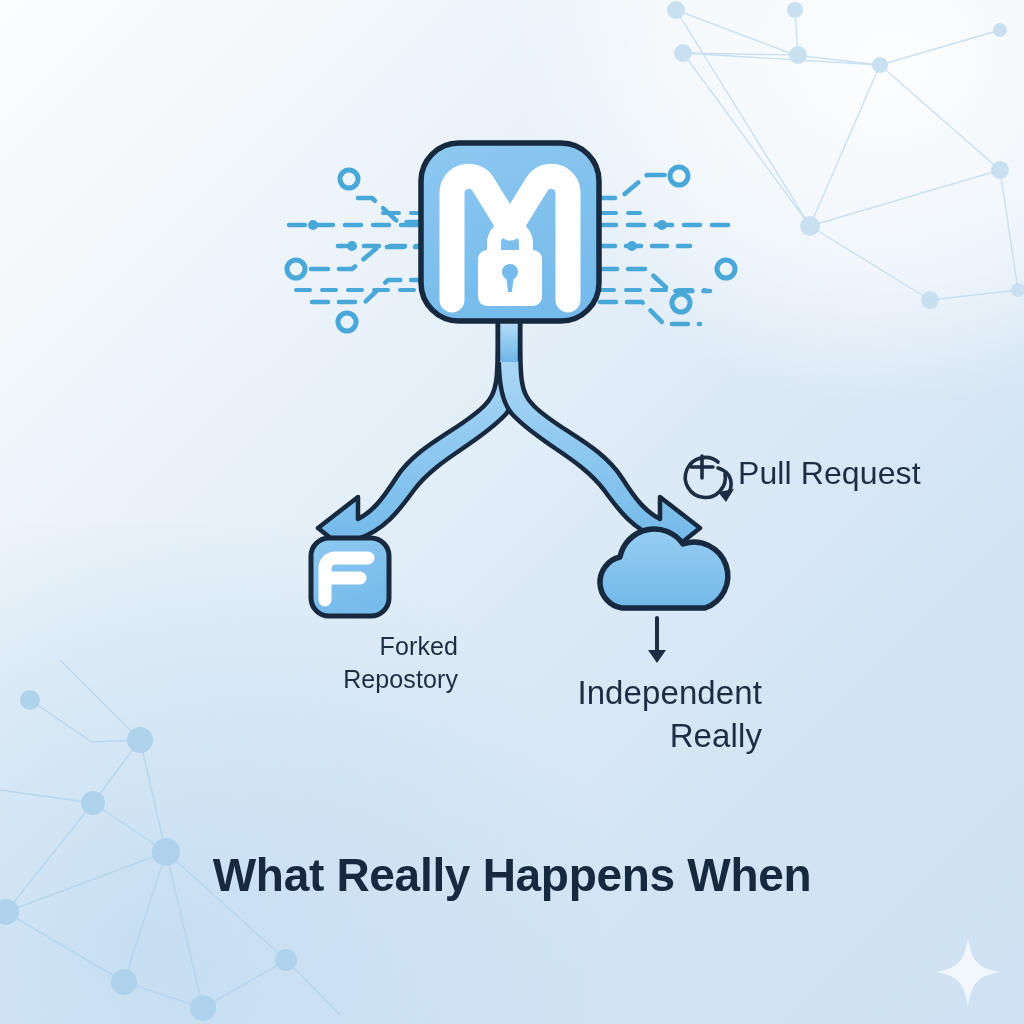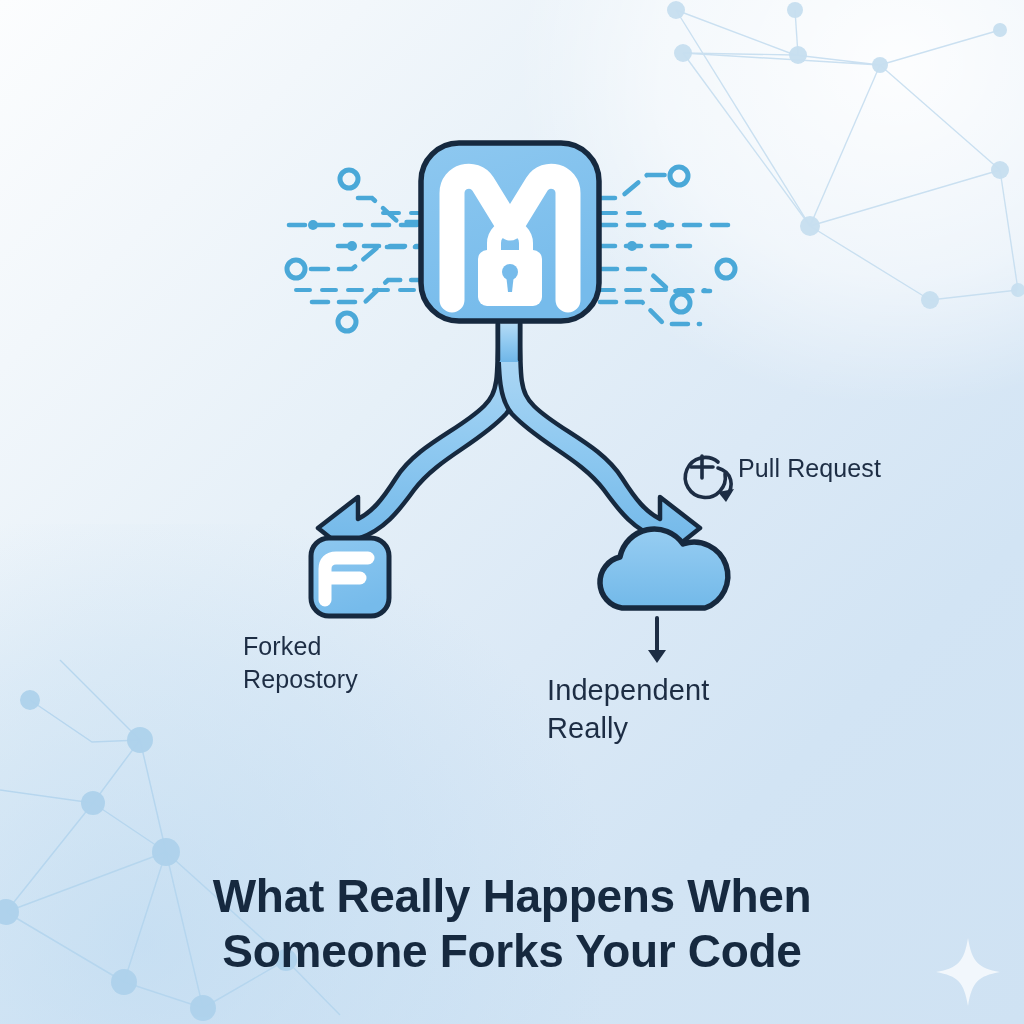--- a/index.html
+++ b/index.html
@@ -50,58 +50,57 @@
     position: absolute;
     left: 0; top: 0;
     width: 1024px;
     height: 1024px;
     pointer-events: none;
   }
 
   .label {
     position: absolute;
     color: #1d2d44;
-    text-align: left;
+    text-align: right;
     line-height: 1.30;
     letter-spacing: 0.1px;
   }
   #label-forked {
     left: 243px;
     top: 630px;
     width: 215px;
     font-size: 25px;
   }
   #label-independent {
     left: 547px;
     top: 672px;
     width: 215px;
-    font-size: 29px;
+    font-size: 33px;
   }
   #label-pullrequest {
     left: 738px;
     top: 452px;
     width: 250px;
-    font-size: 25px;
+    font-size: 32px;
     text-align: left;
     line-height: 1.32;
   }
   #label-pullrequest .l2 { display:block; margin-left:-10px; }
 
   #title {
     position: absolute;
     left: 0;
     top: 848px;
     width: 1024px;
     text-align: center;
     color: #16293f;
     font-size: 46px;
     font-weight: bold;
     line-height: 1.19;
     letter-spacing: -0.3px;
-    margin-top: 21px;
   }
   #title .line { display: block; }
 </style>
 </head>
 <body>
 
 <div id="stage">
 
   <div id="wash-tr"></div>
   <div id="wash-bl"></div>
@@ -298,16 +297,15 @@
     <span>Independent</span><br>
     <span>Really</span>
   </div>
 
   <div class="label" id="label-pullrequest">
     <span>Pull Request</span>
   </div>
 
   <div id="title">
     <span class="line">What Really Happens When</span>
-    <span class="line">Someone Forks Your Code</span>
   </div>
 
 </div>
 
 </body></html>

